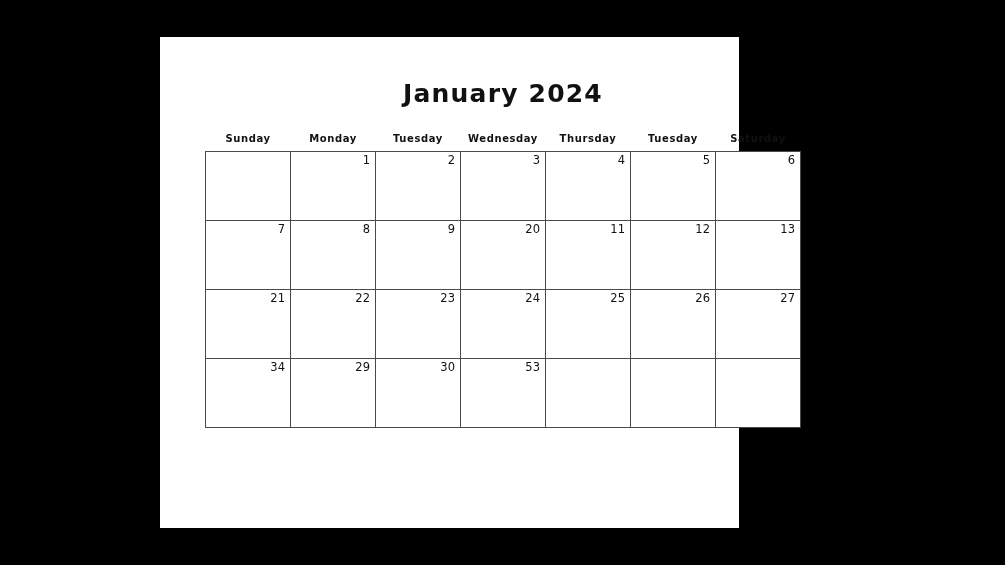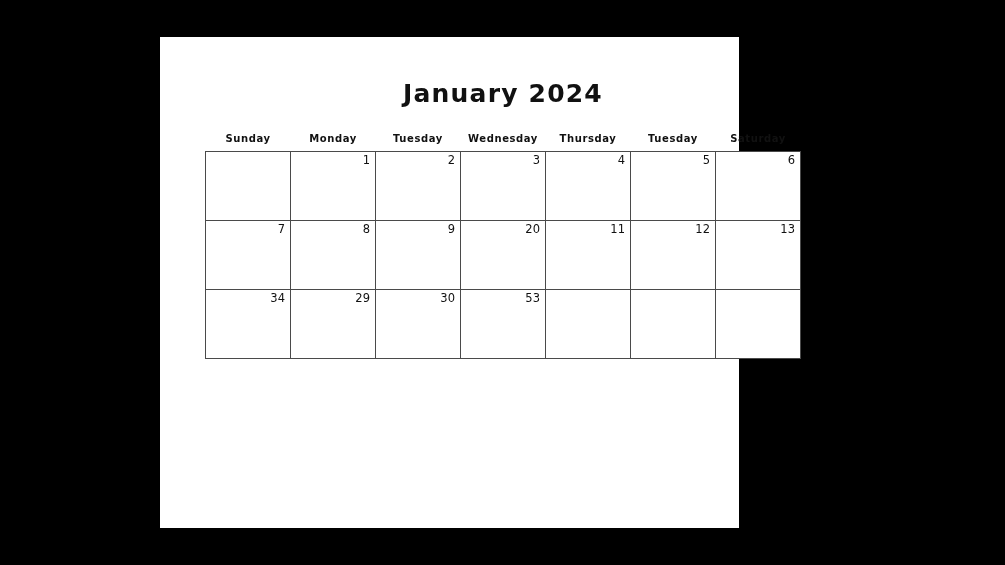--- a/index.html
+++ b/index.html
@@ -142,20 +142,43 @@
               </td>
             <td class="cell">
                 <span class="daynum">12</span>
               </td>
             <td class="cell">
                 <span class="daynum">13</span>
               </td>
           </tr>
           <tr>
             <td class="cell">
+                <span class="daynum">21</span>
+              </td>
+            <td class="cell">
+                <span class="daynum">22</span>
+              </td>
+            <td class="cell">
+                <span class="daynum">23</span>
+              </td>
+            <td class="cell">
+                <span class="daynum">24</span>
+              </td>
+            <td class="cell">
+                <span class="daynum">25</span>
+              </td>
+            <td class="cell">
+                <span class="daynum">26</span>
+              </td>
+            <td class="cell">
+                <span class="daynum">27</span>
+              </td>
+          </tr>
+          <tr>
+            <td class="cell">
                 <span class="daynum">34</span>
               </td>
             <td class="cell">
                 <span class="daynum">29</span>
               </td>
             <td class="cell">
                 <span class="daynum">30</span>
               </td>
             <td class="cell">
                 <span class="daynum">53</span>

